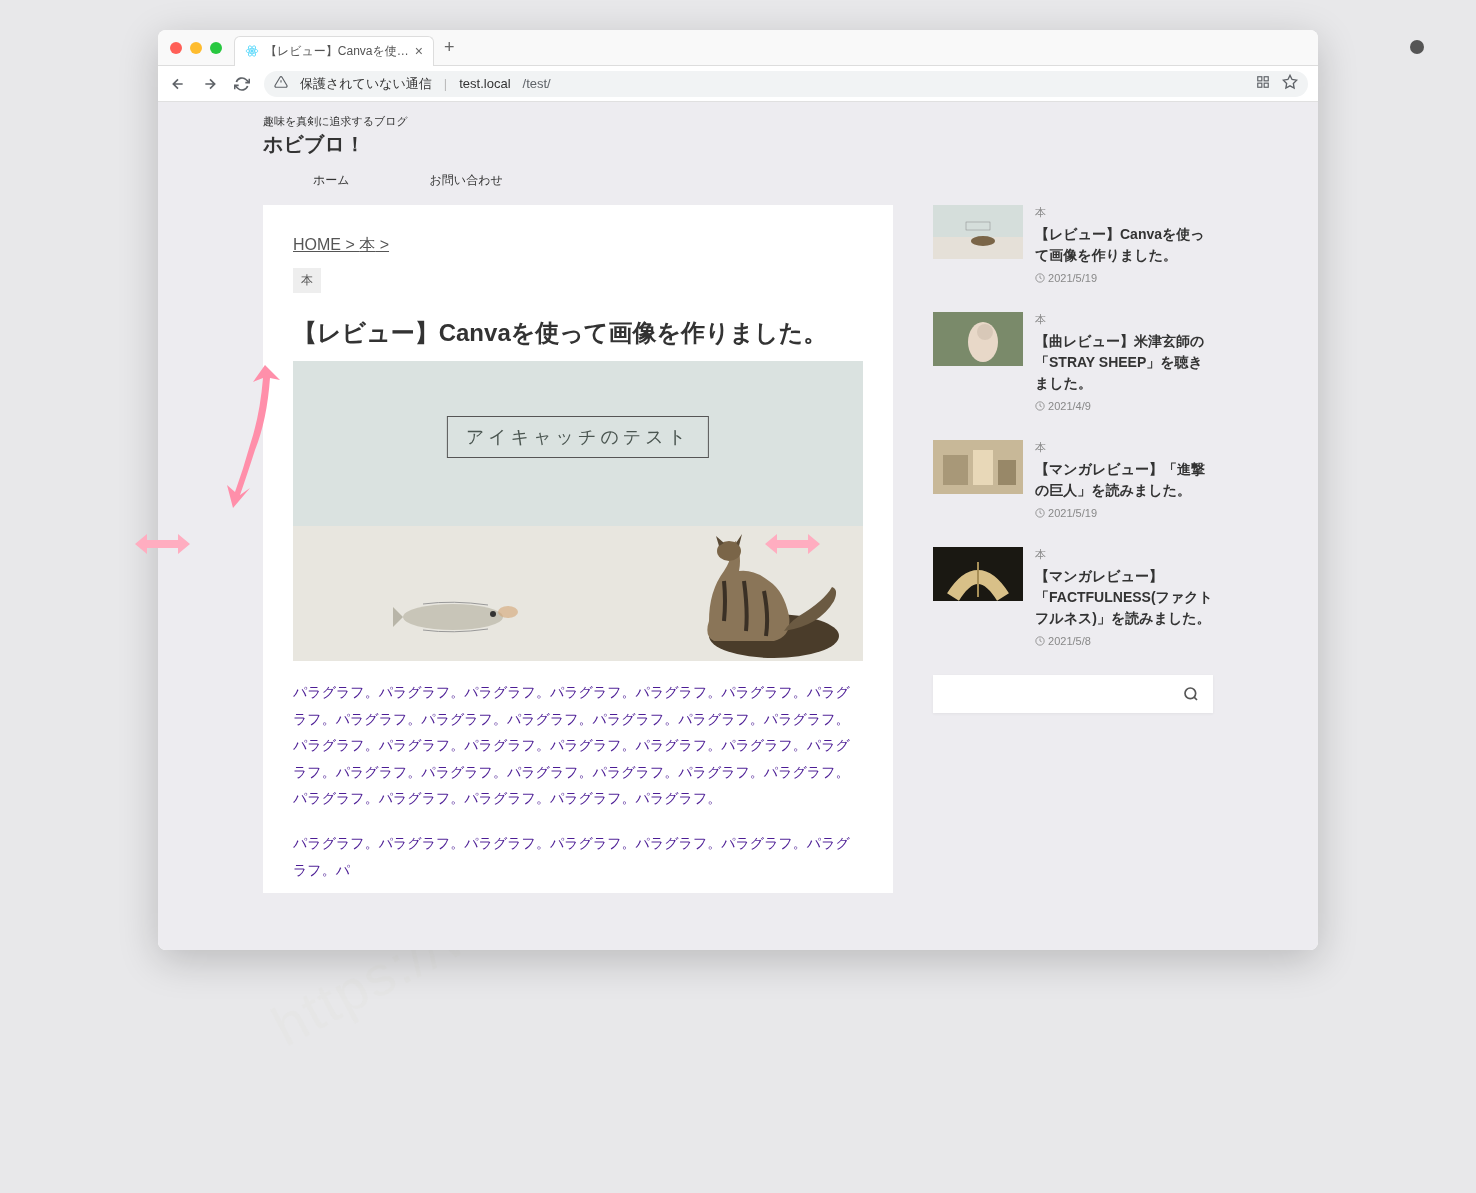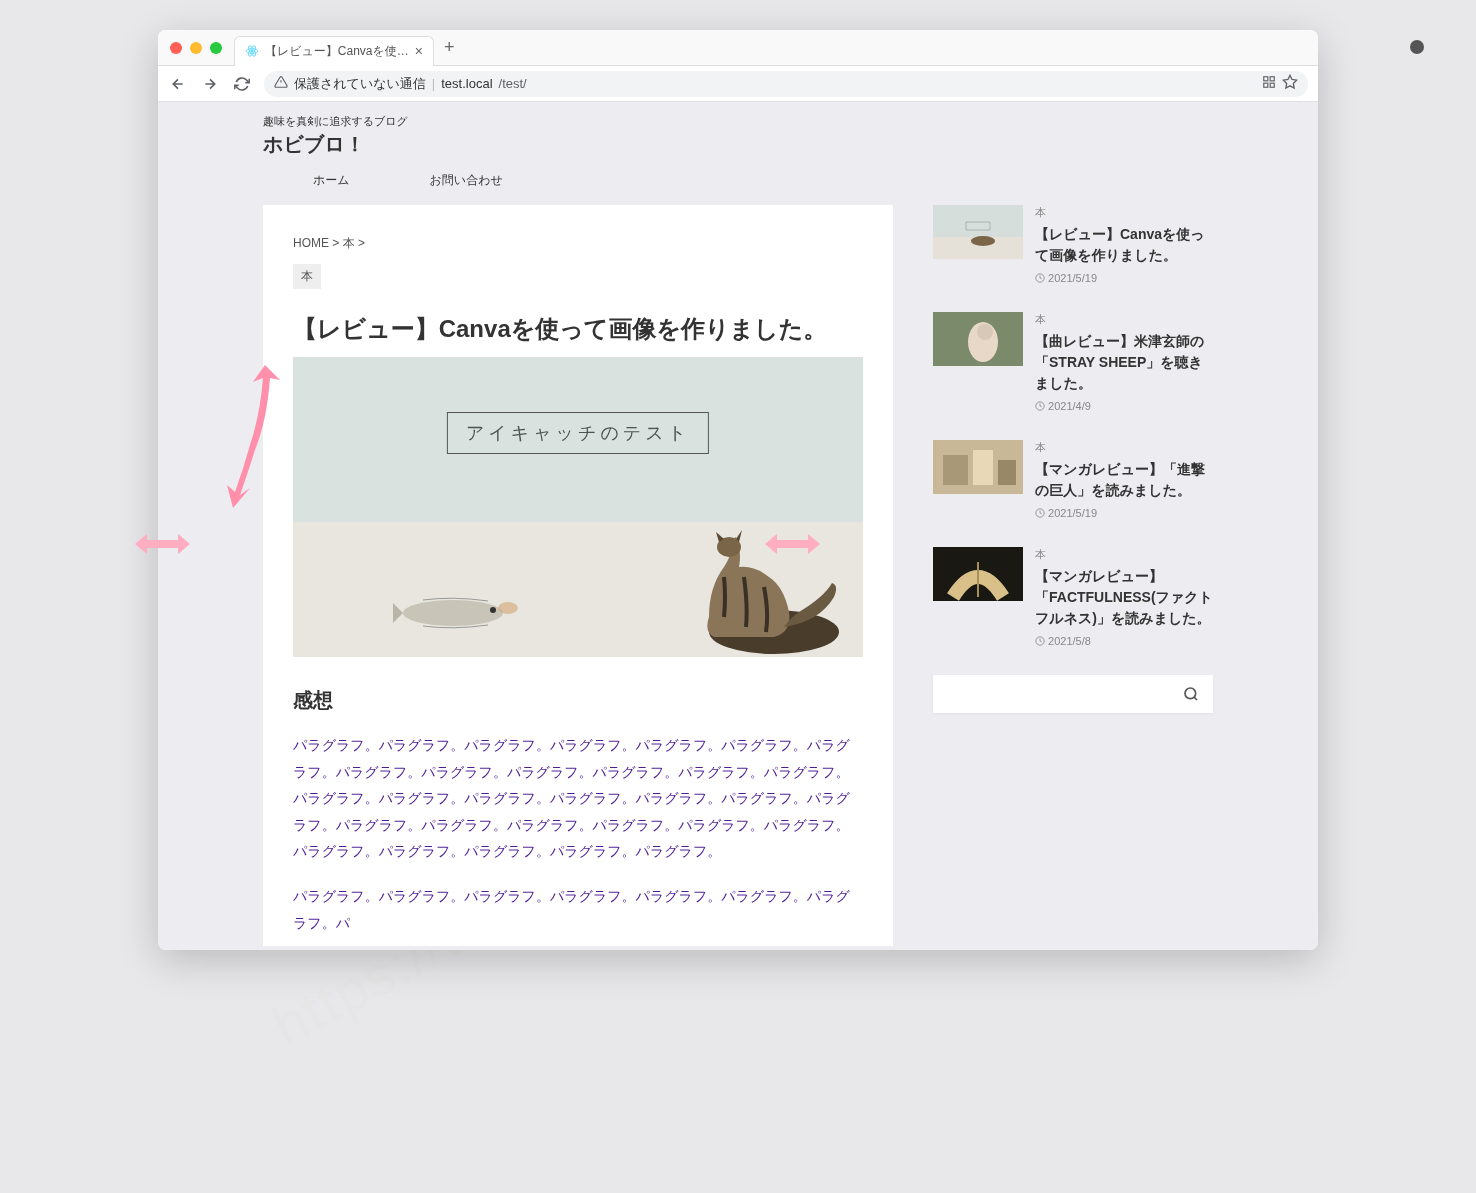--- a/index.html
+++ b/index.html
@@ -13,36 +13,36 @@
     .dot.red { background: #ff5f57; } .dot.yellow { background: #febc2e; } .dot.green { background: #28c840; }
     .tab-area { margin-left: 12px; display: flex; align-items: center; }
     .tab { background: #fff; height: 30px; padding: 0 10px; border-radius: 6px 6px 0 0; display: flex; align-items: center; gap: 6px; font-size: 12px; color: #555; max-width: 200px; margin-top: 6px; border: 1px solid #ddd; border-bottom: none; }
     .react-icon { width: 14px; height: 14px; color: #61dafb; display: flex; align-items: center; justify-content: center; }
     .tab-title { white-space: nowrap; overflow: hidden; text-overflow: ellipsis; }
     .tab-close { font-size: 14px; color: #666; cursor: pointer; }
     .new-tab { margin-left: 10px; color: #666; font-size: 18px; font-weight: 300; }
     
     .addrbar { height: 36px; background: #fff; border-bottom: 1px solid #e0e0e0; display: flex; align-items: center; padding: 0 10px; gap: 12px; }
     .nav-btn { width: 20px; height: 20px; color: #5f6368; display: flex; align-items: center; justify-content: center; }
-    .omnibox { flex: 1; height: 26px; background: #f1f3f4; border-radius: 14px; display: flex; align-items: center; padding: 0 10px; font-size: 13px; color: #333; gap: 6px; }
+    .omnibox { flex: 1; height: 26px; background: #f1f3f4; border-radius: 14px; display: flex; align-items: center; padding: 0 10px; font-size: 13px; color: #333; gap: 12px; }
     .warn-icon { color: #5f6368; }
     .addr-path { color: #5f6368; }
     .star-icon,.share-ic { color: #5f6368; }
     
     .content-area { height: calc(100% - 72px); background: #edecf0; overflow: hidden; position: relative; }
     .page-container { max-width: 970px; margin: 0 auto; padding: 0 10px; }
     
     .site-header { padding: 12px 0 0 0; }
     .site-tagline { font-size: 11px; color: #333; font-weight: normal; }
     .site-title { font-size: 20px; font-weight: bold; color: #333; margin-top: 2px; }
     .site-nav { display: flex; gap: 80px; margin-top: 14px; font-size: 12px; color: #333; padding-left: 50px; }
     
     .main-row { display: flex; gap: 40px; margin-top: 16px; }
     .article-col { flex: 1; background: #fff; padding: 30px 30px 10px; }
-    .breadcrumb { font-size: 12px; color: #555; }
+    .breadcrumb { font-size: 16px; color: #555; text-decoration: underline; }
     .breadcrumb a { color: #555; text-decoration: none; }
     .cat-tag { display: inline-block; background: #eee; color: #555; font-size: 12px; padding: 4px 8px; margin-top: 12px; }
     .article-title { font-size: 24px; font-weight: bold; color: #333; margin-top: 22px; line-height: 1.5; }
     .article-date { font-size: 12px; color: #888; margin-top: 8px; }
     .eyecatch { width: 100%; height: 300px; margin-top: 10px; background: linear-gradient(to bottom, #dae2e0 55%, #e8e6df 55%); position: relative; overflow:hidden; }
     .eyecatch-label { position:absolute; top: 55px; left: 50%; transform: translateX(-50%); border: 1px solid #555; padding: 8px 18px; font-size: 18px; letter-spacing: 4px; color: #4a5550; font-family: sans-serif; }
     .cat-svg { position:absolute; bottom: 0; left: 58%; }
     .fish-svg { position:absolute; bottom: 24px; left: 100px; }
     .section-heading { font-size: 20px; font-weight: bold; color: #333; margin-top: 30px; }
     .para { font-size: 14px; color: #4c1d95; line-height: 1.9; margin-top: 18px; }
@@ -174,21 +174,20 @@
                   </g>
               </svg>
               <svg class="fish-svg" width="140" height="45" viewBox="0 0 140 45">
                 <ellipse cx="60" cy="25" rx="50" ry="13" fill="#c8c5b8"></ellipse>
                   <path d="M 10 25 L 0 15 L 0 35 Z" fill="#b8b5a8"></path>
                   <circle cx="100" cy="22" r="3" fill="#333"></circle>
                   <path d="M 30 12 Q 60 8 95 13 M 30 38 Q 60 42 95 37" stroke="#999" stroke-width="1" fill="none"></path>
                   <ellipse cx="115" cy="20" rx="10" ry="6" fill="#d4a574" opacity="0.6"></ellipse>
               </svg>
             </div>
-            <h2 class="section-heading">感想</h2>
             <p class="para">パラグラフ。パラグラフ。パラグラフ。パラグラフ。パラグラフ。パラグラフ。パラグラフ。パラグラフ。パラグラフ。パラグラフ。パラグラフ。パラグラフ。パラグラフ。パラグラフ。パラグラフ。パラグラフ。パラグラフ。パラグラフ。パラグラフ。パラグラフ。パラグラフ。パラグラフ。パラグラフ。パラグラフ。パラグラフ。パラグラフ。パラグラフ。パラグラフ。パラグラフ。パラグラフ。パラグラフ。</p>
             <p class="para">パラグラフ。パラグラフ。パラグラフ。パラグラフ。パラグラフ。パラグラフ。パラグラフ。パ</p>
           </div>
 
           <aside class="sidebar">
             <div class="side-item">
               <div class="side-thumb" style="background:linear-gradient(#d5dedb 60%,#e5e0d8 60%)">
                   <svg width="40" height="30" viewBox="0 0 40 30">
                     <rect x="8" y="5" width="24" height="8" stroke="#888" fill="none" stroke-width="0.5"></rect>
                     <ellipse cx="25" cy="24" rx="12" ry="5" fill="#7a6548"></ellipse>

